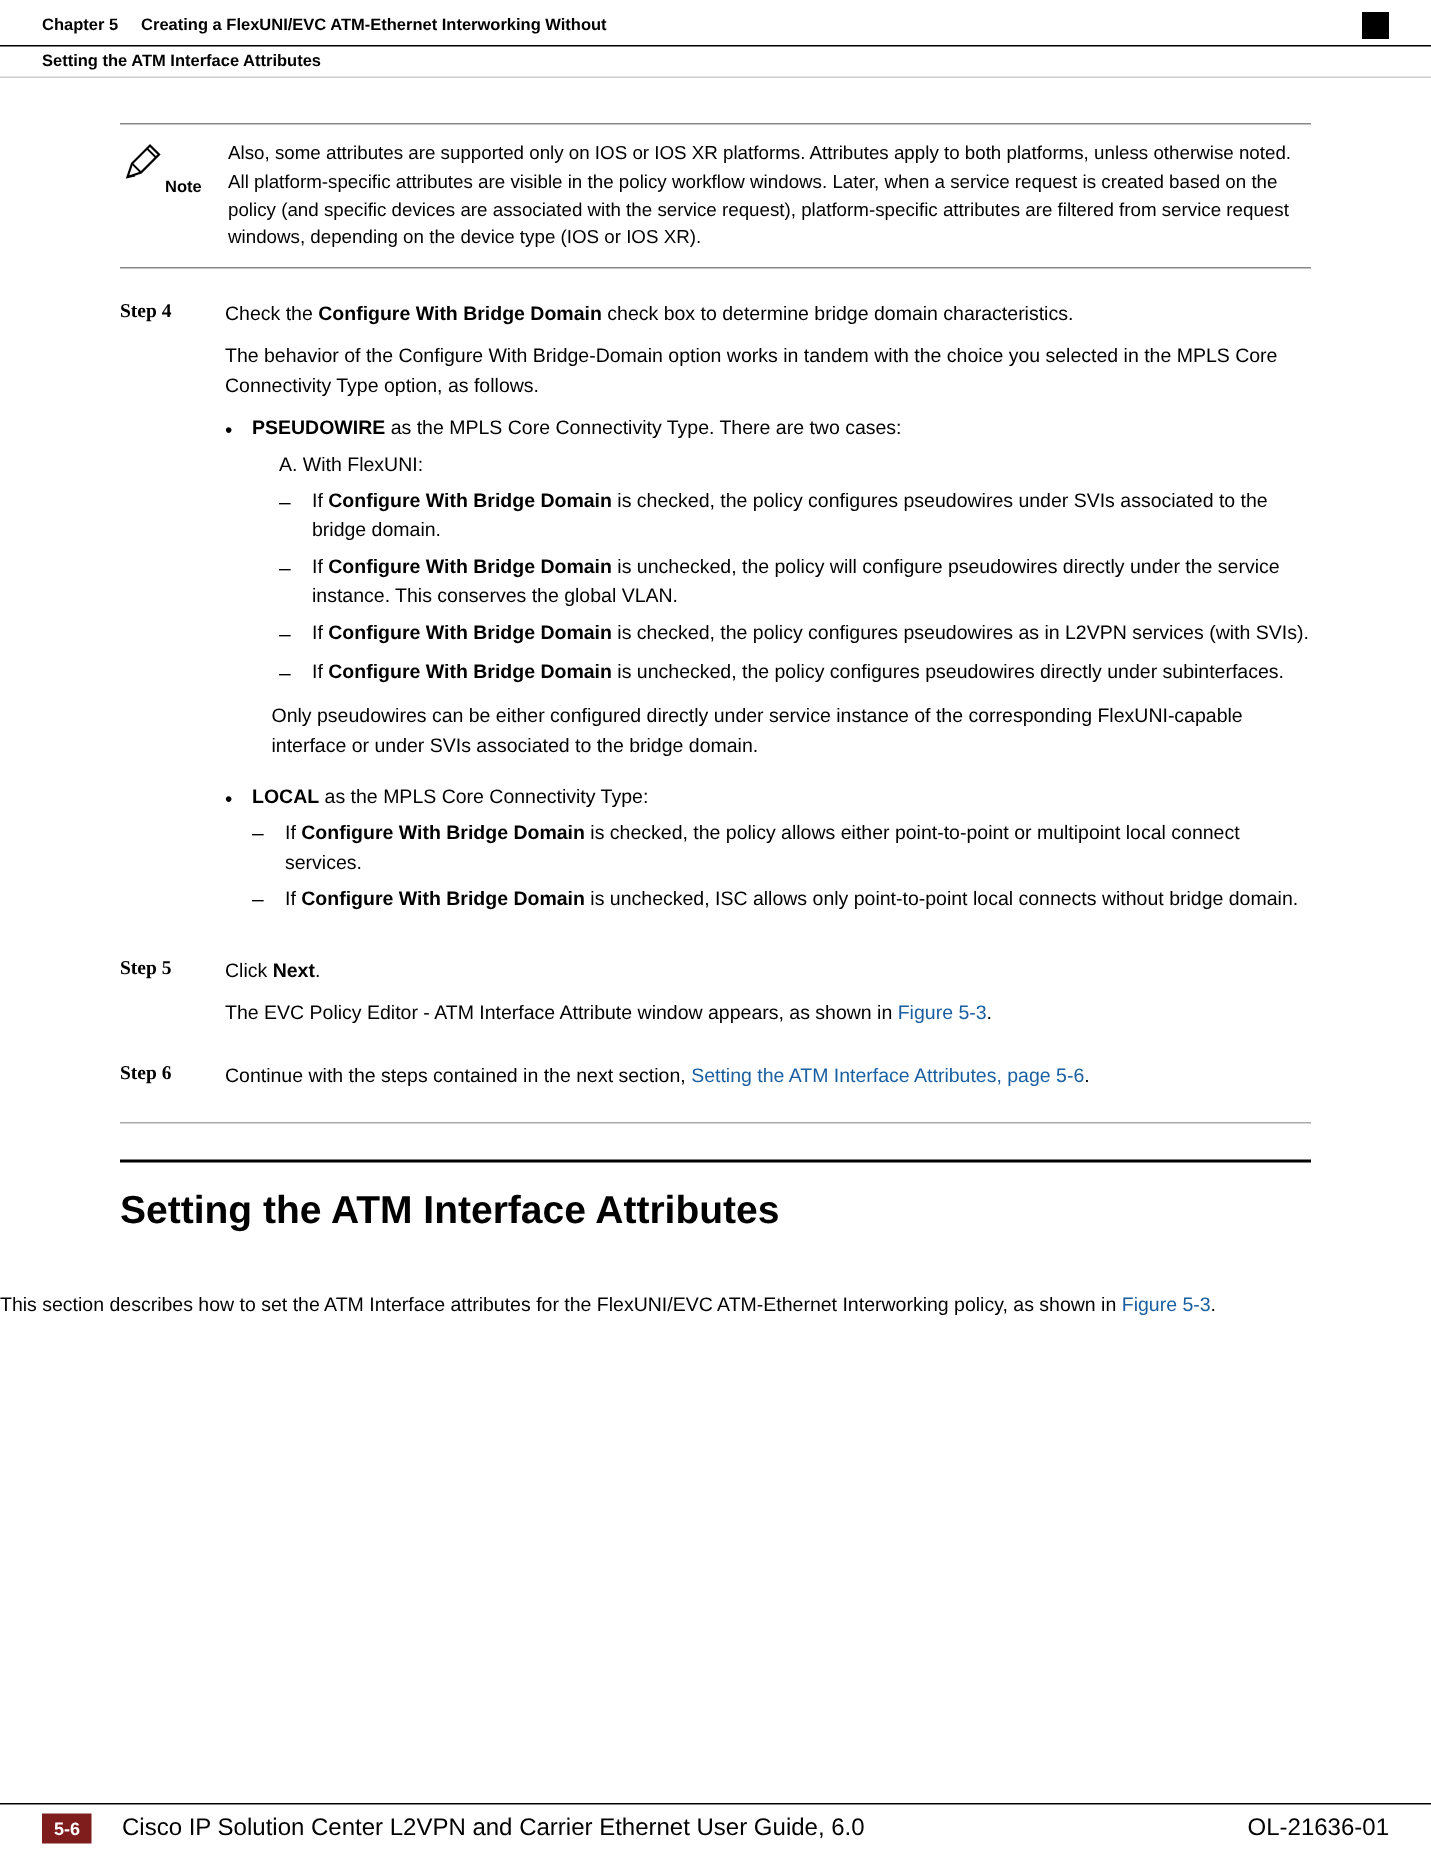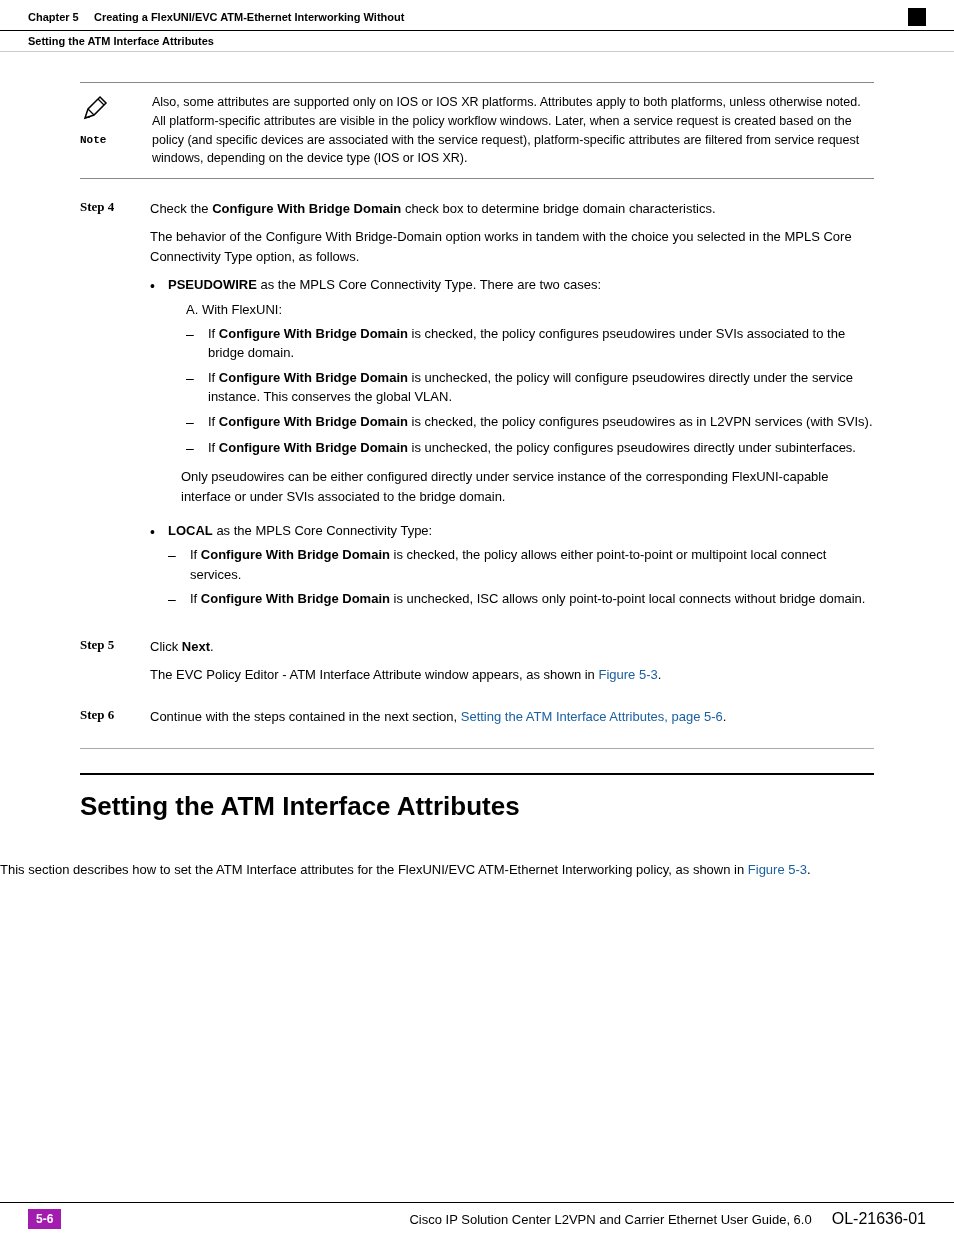--- a/index.html
+++ b/index.html
@@ -44,24 +44,23 @@
       display: flex;
       align-items: flex-start;
       margin: 10px 0 20px 0;
       border-top: 1px solid #888;
       border-bottom: 1px solid #888;
       padding: 10px 0;
       gap: 12px;
     }
     .note-icon-col {
       display: flex;
-      flex-direction: column;
-      align-items: flex-start;
+      flex-direction: row;
+      align-items: flex-end;
       min-width: 60px;
-      font-family: Liberation Mono, monospace;
     }
     .note-pencil-icon {
       font-size: 22px;
       margin-bottom: 2px;
     }
     .note-label {
       font-weight: bold;
       font-size: 11px;
       margin-top: 2px;
     }
@@ -170,28 +169,28 @@
       right: 0;
       border-top: 1px solid #000;
       display: flex;
       justify-content: space-between;
       align-items: center;
       padding: 6px 28px;
       font-size: 11px;
     }
     .footer-left {
       font-weight: bold;
-      background: #a21caf;
+      background: #7f1d1d;
       color: #fff;
       padding: 3px 8px;
       font-size: 12px;
     }
     .footer-center {
-      font-size: 13px;
-      text-align: right;
+      font-size: 16px;
+      text-align: left;
       flex: 1;
       margin: 0 20px;
     }
     .footer-right {
       font-size: 16px;
     }
   </style>
 </head>
 <body>
 

